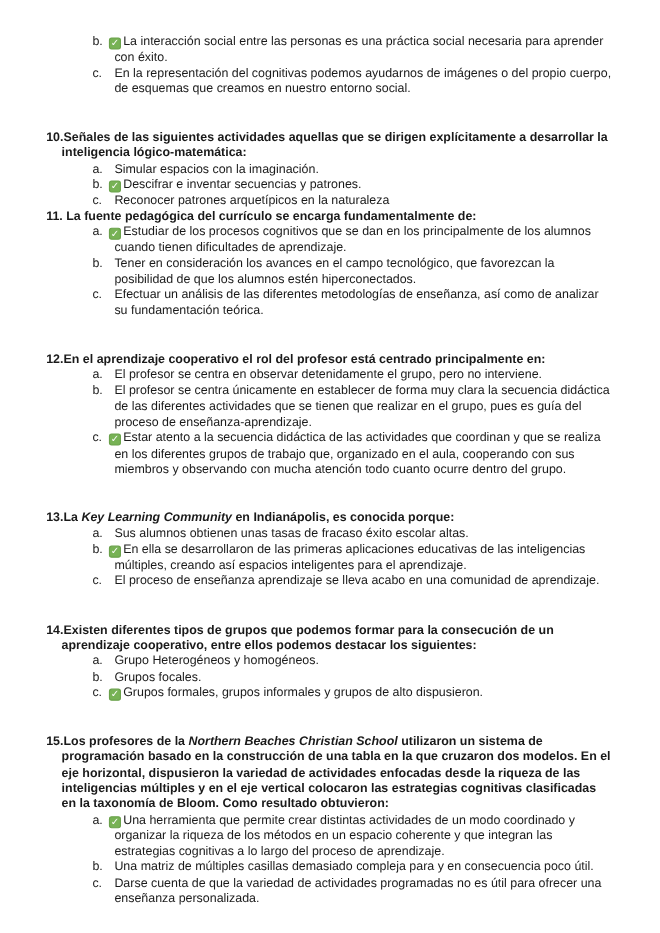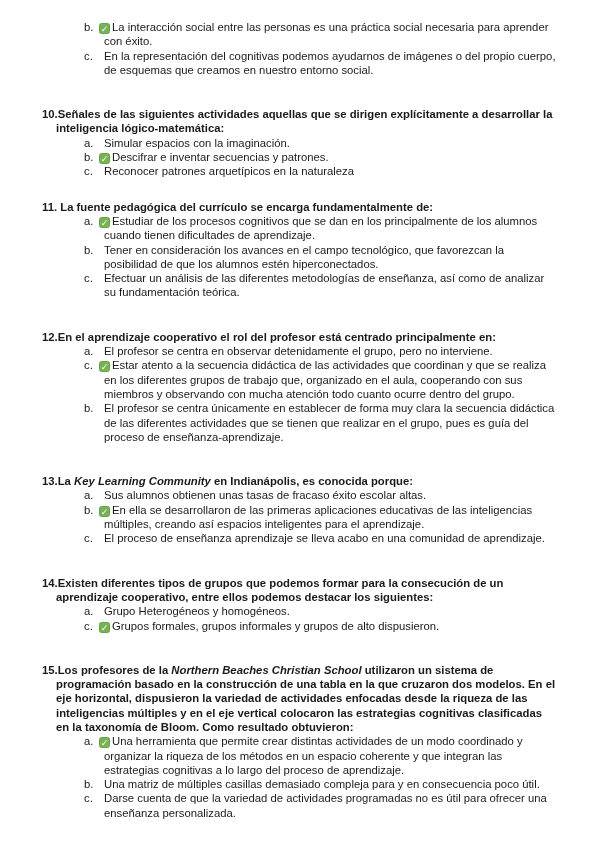--- a/index.html
+++ b/index.html
@@ -7,26 +7,25 @@
   body {
     width: 600px;
     height: 848px;
     background: #ffffff;
     font-family: "Liberation Sans", "DejaVu Sans", sans-serif;
     font-size: 11.3px;
     line-height: 14.3px;
     color: #1a1a1a;
     overflow: hidden;
   }
-  .page { padding: 20px 44px 0 0; }
+  .page { padding: 31px 44px 0 0; }
   .question {
     margin-left: 56px;
     text-indent: -14px;
     font-weight: bold;
-    margin-top: 21px;
   }
   .gap { margin-top: 30px; }
   .t-italic { font-style: italic; }
   .option {
     margin-left: 104px;
     text-indent: -20px;
   }
   .letter {
     display: inline-block;
     width: 20px;
@@ -64,30 +63,31 @@
   <div class="option checked"><span class="letter">b.</span><span class="check">✓</span><span>Descifrar e inventar secuencias y patrones.</span></div>
   <div class="option"><span class="letter">c.</span><span>Reconocer patrones arquetípicos en la naturaleza</span></div>
 
   <div class="question"><span>11.</span><span> La fuente pedagógica del currículo se encarga fundamentalmente de:</span><span class="t-italic"></span><span></span></div>
   <div class="option checked"><span class="letter">a.</span><span class="check">✓</span><span>Estudiar de los procesos cognitivos que se dan en los principalmente de los alumnos cuando tienen dificultades de aprendizaje.</span></div>
   <div class="option"><span class="letter">b.</span><span>Tener en consideración los avances en el campo tecnológico, que favorezcan la posibilidad de que los alumnos estén hiperconectados.</span></div>
   <div class="option"><span class="letter">c.</span><span>Efectuar un análisis de las diferentes metodologías de enseñanza, así como de analizar su fundamentación teórica.</span></div>
 
   <div class="question gap"><span>12.</span><span>En el aprendizaje cooperativo el rol del profesor está centrado principalmente en:</span><span class="t-italic"></span><span></span></div>
   <div class="option"><span class="letter">a.</span><span>El profesor se centra en observar detenidamente el grupo, pero no interviene.</span></div>
+  <div class="option"><span class="letter">b.</span><span>El profesor se centra únicamente en establecer de forma muy clara la secuencia didáctica de las diferentes actividades que se tienen que realizar en el grupo, pues es guía del proceso de enseñanza-aprendizaje.</span></div>
   <div class="option checked"><span class="letter">c.</span><span class="check">✓</span><span>Estar atento a la secuencia didáctica de las actividades que coordinan y que se realiza en los diferentes grupos de trabajo que, organizado en el aula, cooperando con sus miembros y observando con mucha atención todo cuanto ocurre dentro del grupo.</span></div>
-  <div class="option"><span class="letter">b.</span><span>El profesor se centra únicamente en establecer de forma muy clara la secuencia didáctica de las diferentes actividades que se tienen que realizar en el grupo, pues es guía del proceso de enseñanza-aprendizaje.</span></div>
 
   <div class="question gap"><span>13.</span><span>La </span><span class="t-italic">Key Learning Community</span><span> en Indianápolis, es conocida porque:</span></div>
   <div class="option"><span class="letter">a.</span><span>Sus alumnos obtienen unas tasas de fracaso éxito escolar altas.</span></div>
   <div class="option checked"><span class="letter">b.</span><span class="check">✓</span><span>En ella se desarrollaron de las primeras aplicaciones educativas de las inteligencias múltiples, creando así espacios inteligentes para el aprendizaje.</span></div>
   <div class="option"><span class="letter">c.</span><span>El proceso de enseñanza aprendizaje se lleva acabo en una comunidad de aprendizaje.</span></div>
 
   <div class="question gap"><span>14.</span><span>Existen diferentes tipos de grupos que podemos formar para la consecución de un aprendizaje cooperativo, entre ellos podemos destacar los siguientes:</span><span class="t-italic"></span><span></span></div>
   <div class="option"><span class="letter">a.</span><span>Grupo Heterogéneos y homogéneos.</span></div>
+  <div class="option"><span class="letter">b.</span><span>Grupos focales.</span></div>
   <div class="option checked"><span class="letter">c.</span><span class="check">✓</span><span>Grupos formales, grupos informales y grupos de alto dispusieron.</span></div>
 
   <div class="question gap"><span>15.</span><span>Los profesores de la </span><span class="t-italic">Northern Beaches Christian School</span><span> utilizaron un sistema de programación basado en la construcción de una tabla en la que cruzaron dos modelos. En el eje horizontal, dispusieron la variedad de actividades enfocadas desde la riqueza de las inteligencias múltiples y en el eje vertical colocaron las estrategias cognitivas clasificadas en la taxonomía de Bloom. Como resultado obtuvieron:</span></div>
   <div class="option checked"><span class="letter">a.</span><span class="check">✓</span><span>Una herramienta que permite crear distintas actividades de un modo coordinado y organizar la riqueza de los métodos en un espacio coherente y que integran las estrategias cognitivas a lo largo del proceso de aprendizaje.</span></div>
   <div class="option"><span class="letter">b.</span><span>Una matriz de múltiples casillas demasiado compleja para y en consecuencia poco útil.</span></div>
   <div class="option"><span class="letter">c.</span><span>Darse cuenta de que la variedad de actividades programadas no es útil para ofrecer una enseñanza personalizada.</span></div>
 
 </div>
 
 </body></html>

